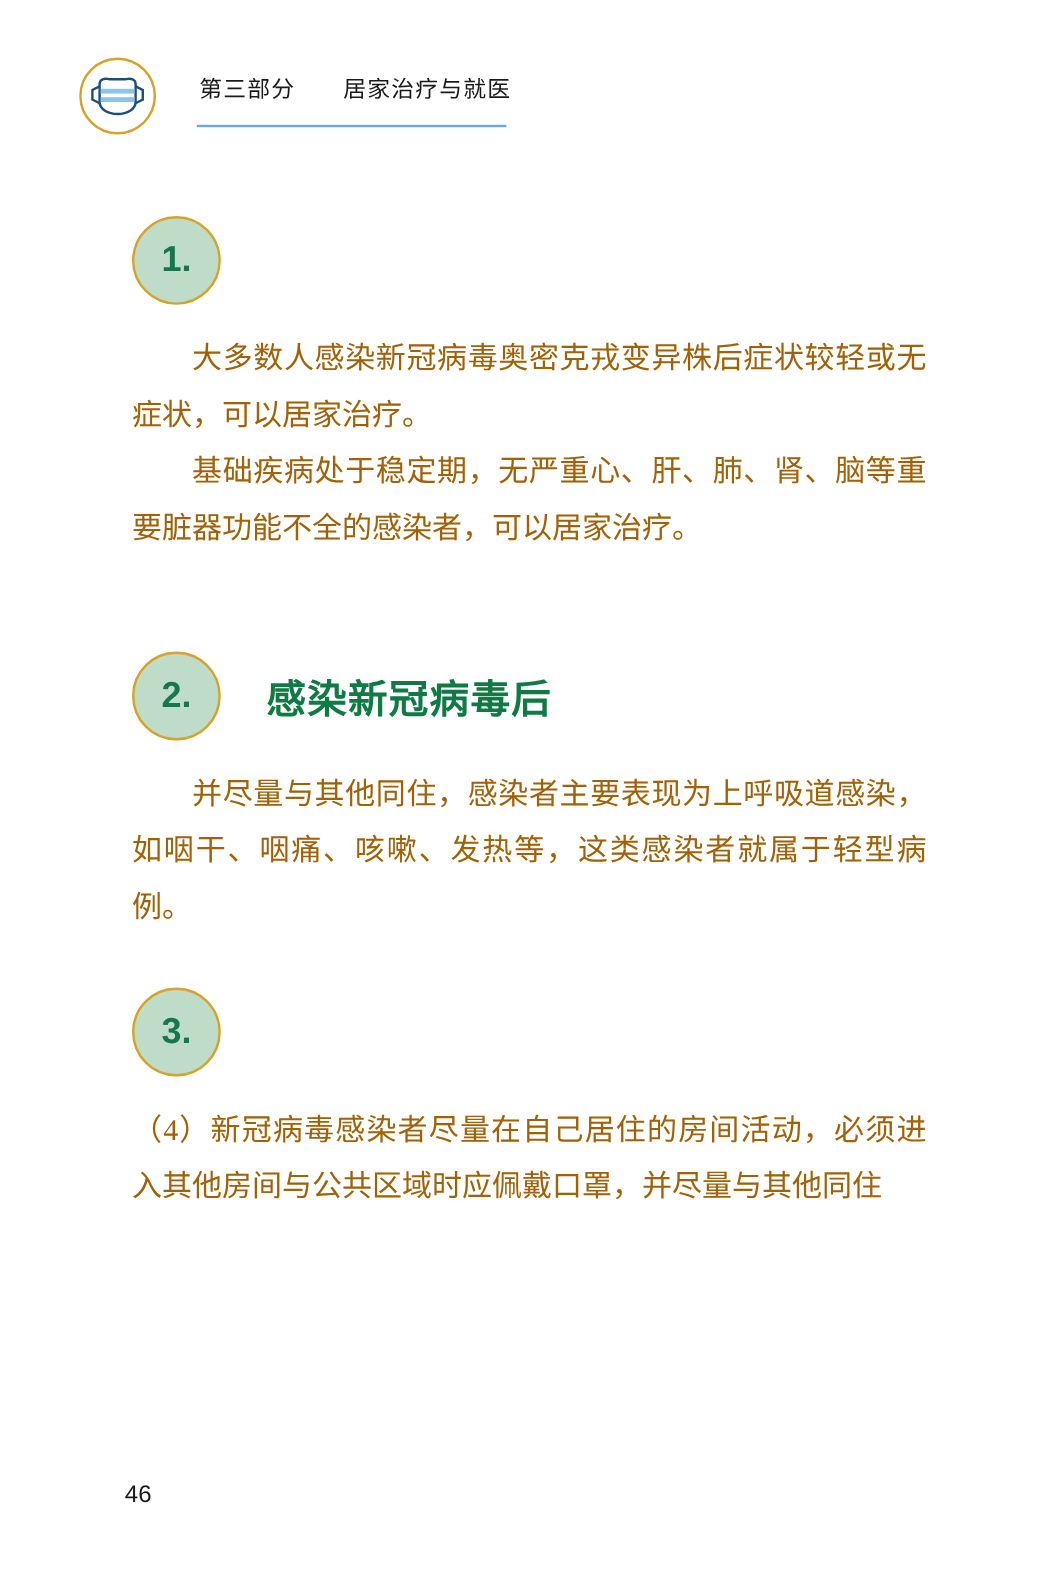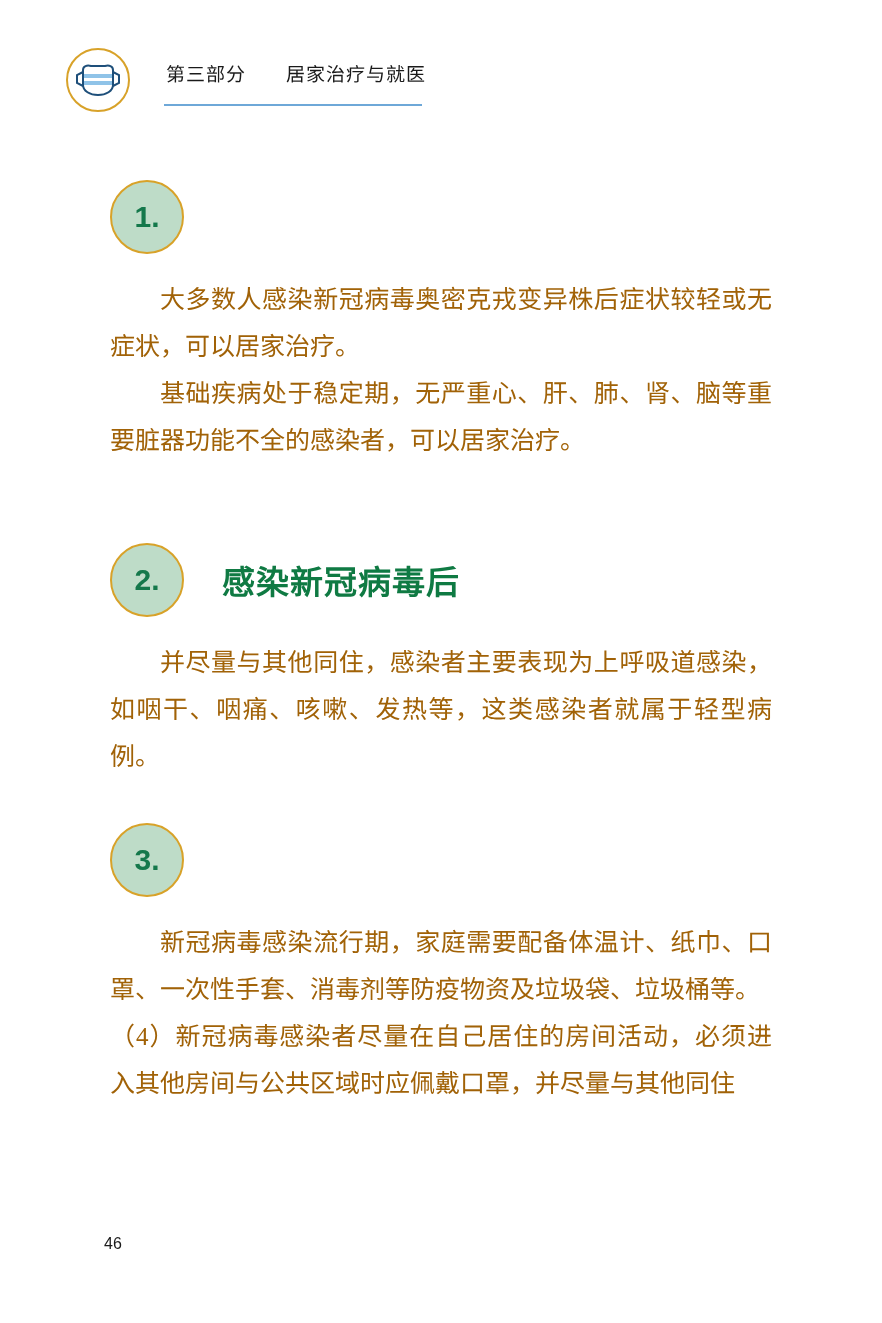--- a/index.html
+++ b/index.html
@@ -116,21 +116,21 @@
     margin: 0;
   }
   .para.no-indent { text-indent: 0; }
 
   
   .page-number {
     position: absolute;
     left: 104px;
     top: 1235px;
     font-family: "Liberation Sans", "DejaVu Sans", sans-serif;
-    font-size: 16px;
+    font-size: 20px;
     color: #1a1a1a;
   }
 </style>
 </head>
 <body>
 
 <div class="page-header">
   <div class="mask-badge">
     <svg width="46" height="34" viewBox="0 0 46 34" aria-hidden="true">
       <path d="M8 7 C8 3 12 2 16 3 L30 3 C34 2 38 3 38 7 L38 22 C38 28 31 32 23 32 C15 32 8 28 8 22 Z" fill="#ffffff" stroke="#1e4f7a" stroke-width="2"></path>
@@ -162,18 +162,17 @@
   <div class="sec-body">
     <p class="para">并尽量与其他同住，感染者主要表现为上呼吸道感染，如咽干、咽痛、咳嗽、发热等，这类感染者就属于轻型病例。</p>
   </div>
 </div>
 
 <div class="section" style="top:823px;">
   <div class="sec-head">
     <div class="num-circle">3.</div>
   </div>
   <div class="sec-body">
-    <p class="para">新冠病毒感染流行期，家庭需要配备体温计、纸巾、口罩、一次性手套、消毒剂等防疫物资及垃圾袋、垃圾桶等。</p>
     <p class="para no-indent">（4）新冠病毒感染者尽量在自己居住的房间活动，必须进入其他房间与公共区域时应佩戴口罩，并尽量与其他同住</p>
   </div>
 </div>
 
 <div class="page-number">46</div>
 
 </body></html>

